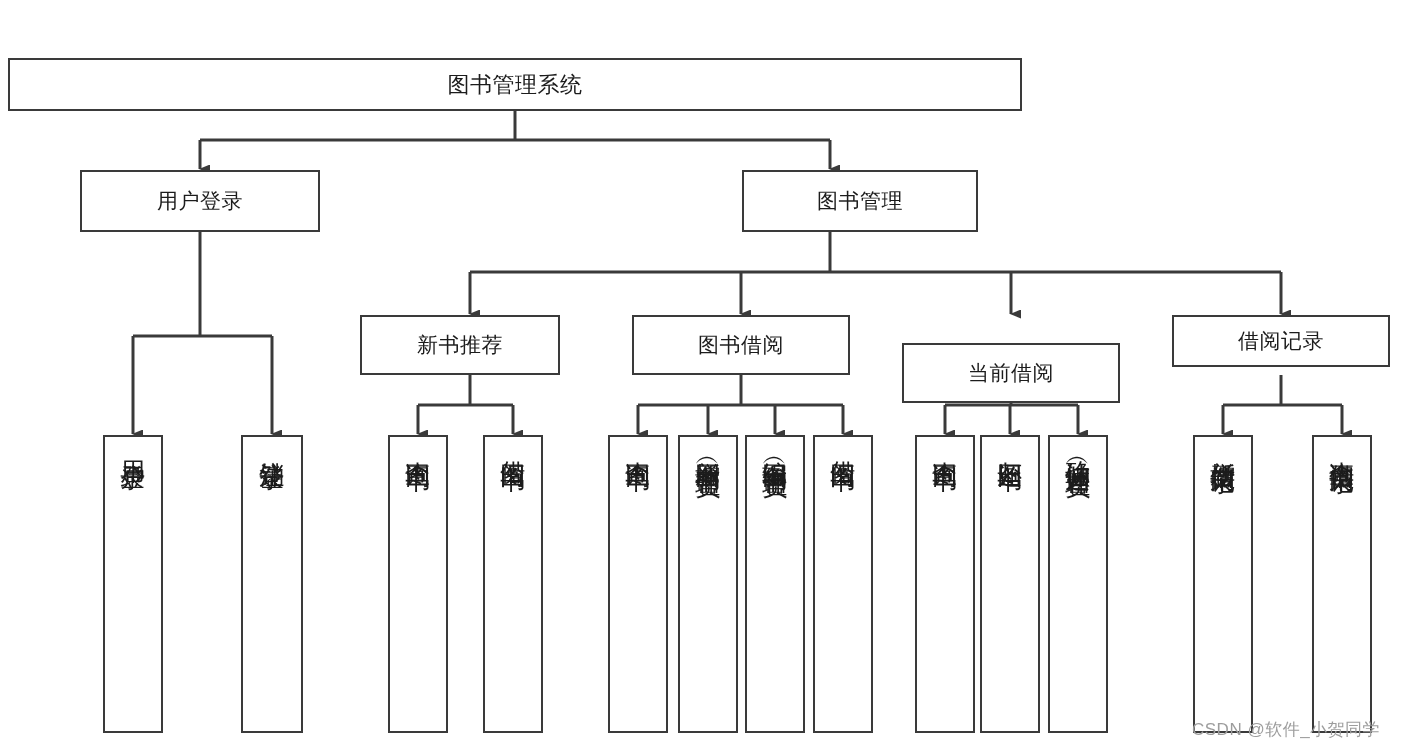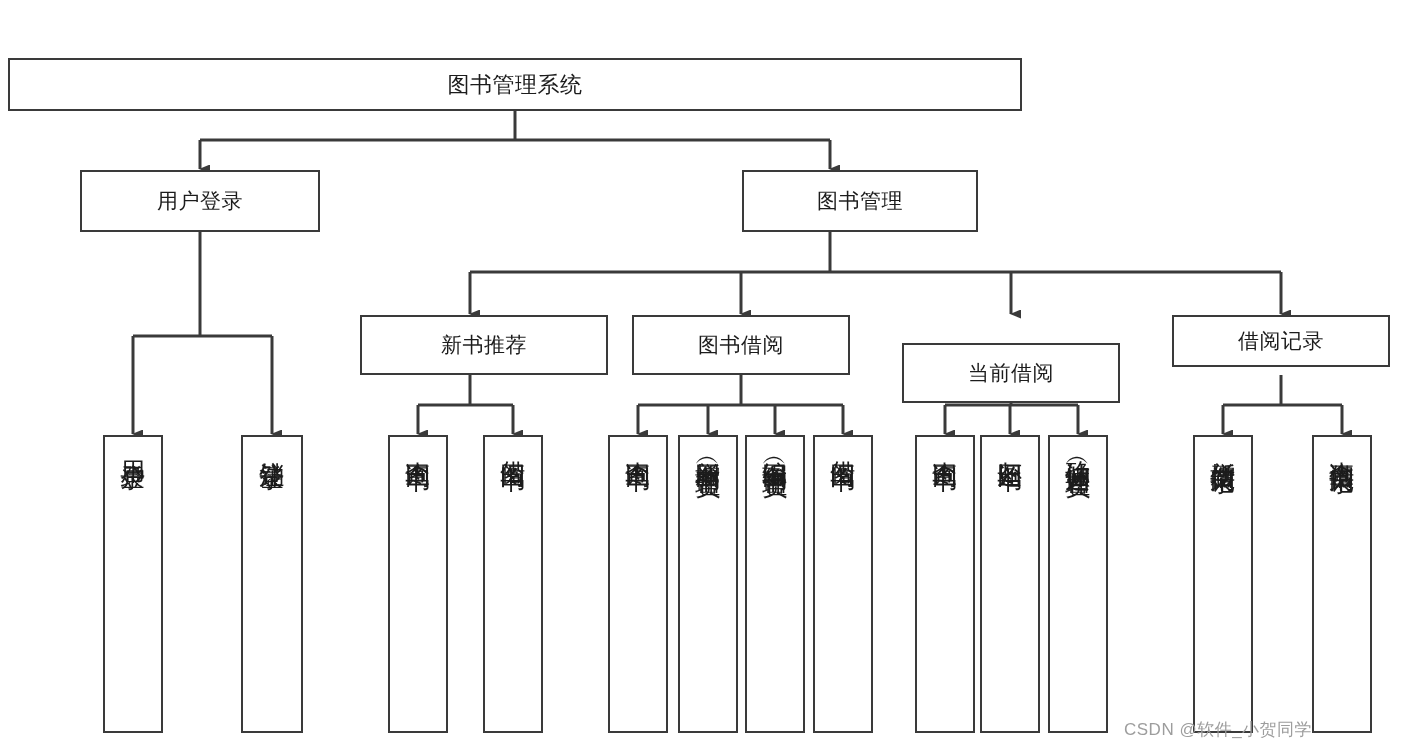--- a/index.html
+++ b/index.html
@@ -127,21 +127,21 @@
     <span class="node-label">图书管理系统</span>
   </div>
 
   <div class="node horiz" style="left:80px;top:170px;width:240px;height:62px;">
     <span class="node-label">用户登录</span>
   </div>
   <div class="node horiz" style="left:712px;top:170px;width:236px;height:62px;margin-left:30px;">
     <span class="node-label">图书管理</span>
   </div>
 
-  <div class="node horiz" style="left:360px;top:315px;width:248px;height:60px;">
+  <div class="node horiz" style="left:360px;top:315px;width:200px;height:60px;">
     <span class="node-label">新书推荐</span>
   </div>
   <div class="node horiz" style="left:632px;top:315px;width:218px;height:60px;text-align:center;">
     <span class="node-label">图书借阅</span>
   </div>
   <div class="node horiz" style="left:902px;top:315px;width:218px;height:60px;margin-top:28px;">
     <span class="node-label">当前借阅</span>
   </div>
   <div class="node horiz" style="left:1172px;top:315px;width:218px;height:52px;">
     <span class="node-label">借阅记录</span>
@@ -184,15 +184,15 @@
     <span class="node-label">确认归还（管理员）</span>
   </div>
 
   <div class="node vert" style="left:1193px;top:435px;width:60px;height:298px;">
     <span class="node-label">新增借阅记录</span>
   </div>
   <div class="node vert" style="left:1312px;top:435px;width:60px;height:298px;">
     <span class="node-label">查询借阅记录</span>
   </div>
 
-  <div class="watermark" style="left:1124px;top:718px;">CSDN @软件_小贺同学</div>
+  <div class="watermark" style="left:1192px;top:718px;">CSDN @软件_小贺同学</div>
 
 </div>
 
 </body></html>

